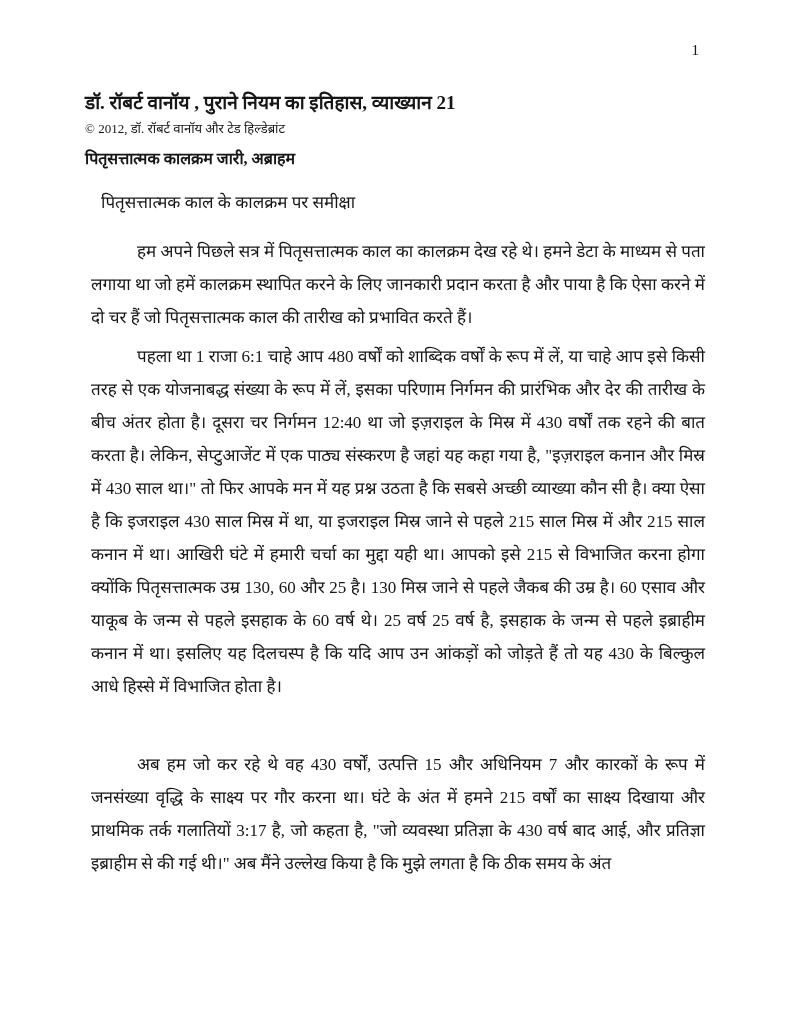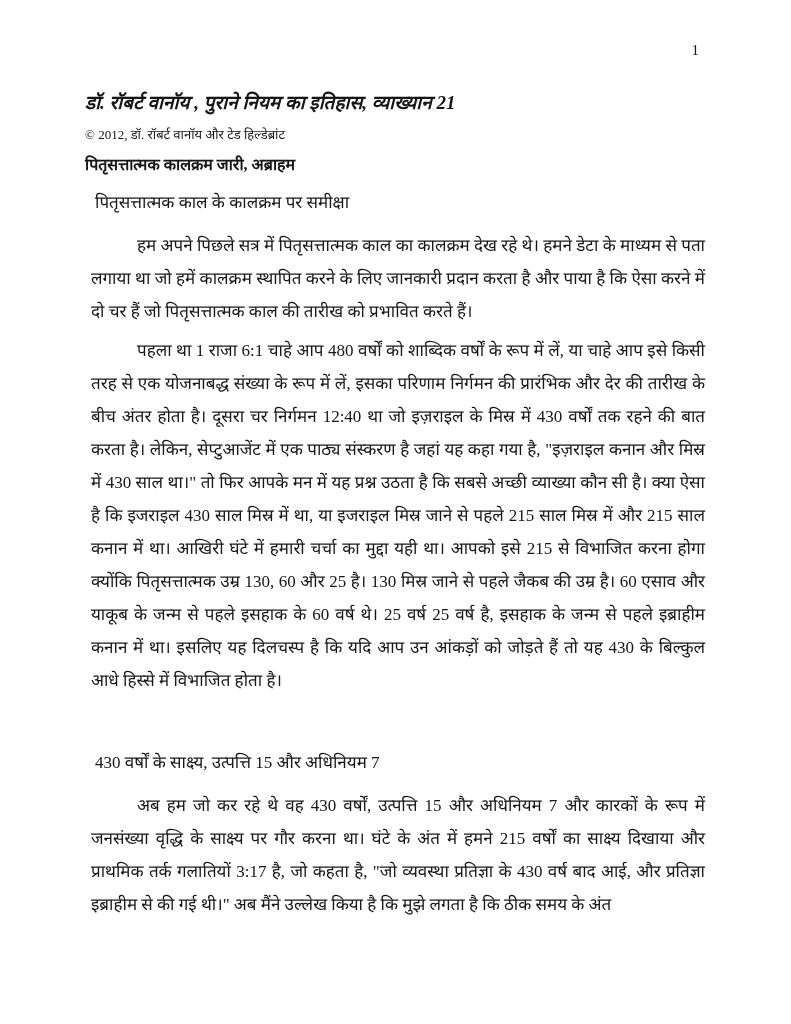--- a/index.html
+++ b/index.html
@@ -19,39 +19,38 @@
     overflow: hidden;
   }
   .page-number {
     position: absolute;
     top: 42px;
     right: 92px;
     font-size: 15px;
     color: #161616;
   }
   .doc-title {
-    margin: 52px 0 10px 0;
+    margin: 52px 0 4px 0;
     font-size: 19px;
     font-weight: bold;
     line-height: 26px;
-    font-style: italic;
   }
   .copyright {
     margin: 0 0 10px 0;
     font-size: 13px;
     line-height: 18px;
   }
   .doc-subtitle {
     margin: 0 0 8px 0;
     font-size: 16px;
     font-weight: bold;
     line-height: 22px;
   }
   .section-heading {
-    margin: 10px;
+    margin: 16px;
     font-size: 17px;
     line-height: 33px;
     font-weight: normal;
   }
   .body-para {
     margin: 6px;
     font-size: 17px;
     line-height: 33px;
     text-align: justify;
     text-justify: inter-word;
@@ -77,17 +76,16 @@
   <h2 class="doc-subtitle">पितृसत्तात्मक कालक्रम जारी, अब्राहम</h2>
 
   <p class="section-heading">पितृसत्तात्मक काल के कालक्रम पर समीक्षा</p>
 
   <p class="body-para indent">हम अपने पिछले सत्र में पितृसत्तात्मक काल का कालक्रम देख रहे थे। हमने डेटा के माध्यम से पता लगाया था जो हमें कालक्रम स्थापित करने के लिए जानकारी प्रदान करता है और पाया है कि ऐसा करने में दो चर हैं जो पितृसत्तात्मक काल की तारीख को प्रभावित करते हैं।</p>
 
   <p class="body-para indent">पहला था 1 राजा 6:1 चाहे आप 480 वर्षों को शाब्दिक वर्षों के रूप में लें, या चाहे आप इसे किसी तरह से एक योजनाबद्ध संख्या के रूप में लें, इसका परिणाम निर्गमन की प्रारंभिक और देर की तारीख के बीच अंतर होता है। दूसरा चर निर्गमन 12:40 था जो इज़राइल के मिस्र में 430 वर्षों तक रहने की बात करता है। लेकिन, सेप्टुआजेंट में एक पाठ्य संस्करण है जहां यह कहा गया है, "इज़राइल कनान और मिस्र में 430 साल था।" तो फिर आपके मन में यह प्रश्न उठता है कि सबसे अच्छी व्याख्या कौन सी है। क्या ऐसा है कि इजराइल 430 साल मिस्र में था, या इजराइल मिस्र जाने से पहले 215 साल मिस्र में और 215 साल कनान में था। आखिरी घंटे में हमारी चर्चा का मुद्दा यही था। आपको इसे 215 से विभाजित करना होगा क्योंकि पितृसत्तात्मक उम्र 130, 60 और 25 है। 130 मिस्र जाने से पहले जैकब की उम्र है। 60 एसाव और याकूब के जन्म से पहले इसहाक के 60 वर्ष थे। 25 वर्ष 25 वर्ष है, इसहाक के जन्म से पहले इब्राहीम कनान में था। इसलिए यह दिलचस्प है कि यदि आप उन आंकड़ों को जोड़ते हैं तो यह 430 के बिल्कुल आधे हिस्से में विभाजित होता है।</p>
 
   <div class="section-gap"></div>
 
-  <p class="section-heading">430 वर्षों के साक्ष्य, उत्पत्ति 15 और अधिनियम 7</p>
 
   <p class="body-para indent">अब हम जो कर रहे थे वह 430 वर्षों, उत्पत्ति 15 और अधिनियम 7 और कारकों के रूप में जनसंख्या वृद्धि के साक्ष्य पर गौर करना था। घंटे के अंत में हमने 215 वर्षों का साक्ष्य दिखाया और प्राथमिक तर्क गलातियों 3:17 है, जो कहता है, "जो व्यवस्था प्रतिज्ञा के 430 वर्ष बाद आई, और प्रतिज्ञा इब्राहीम से की गई थी।" अब मैंने उल्लेख किया है कि मुझे लगता है कि ठीक समय के अंत</p>
 
 </div>
 
 </body></html>

